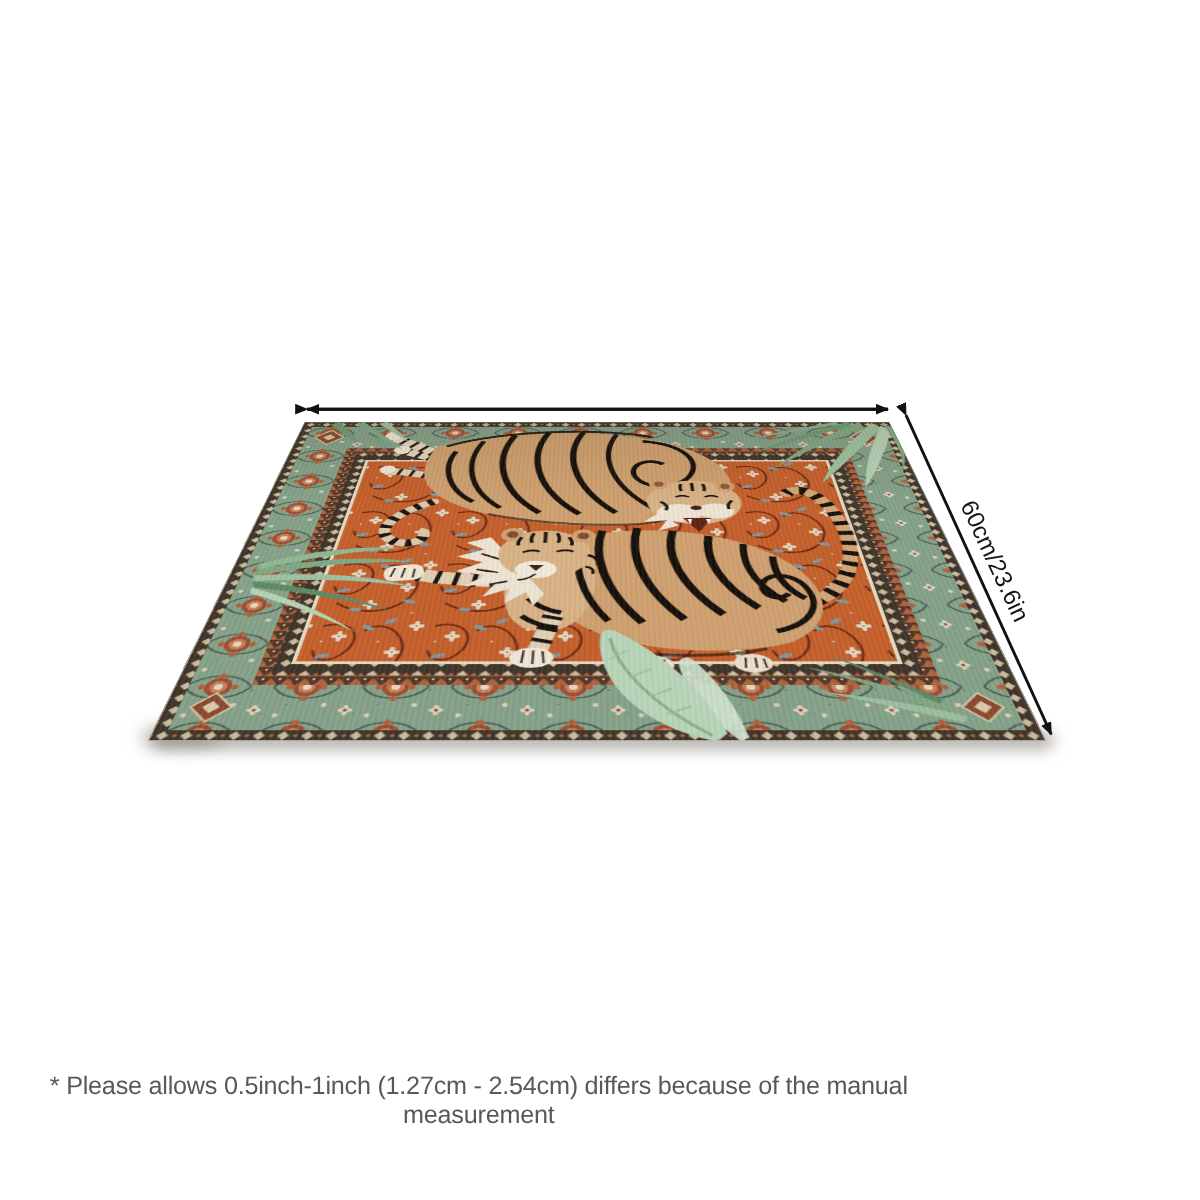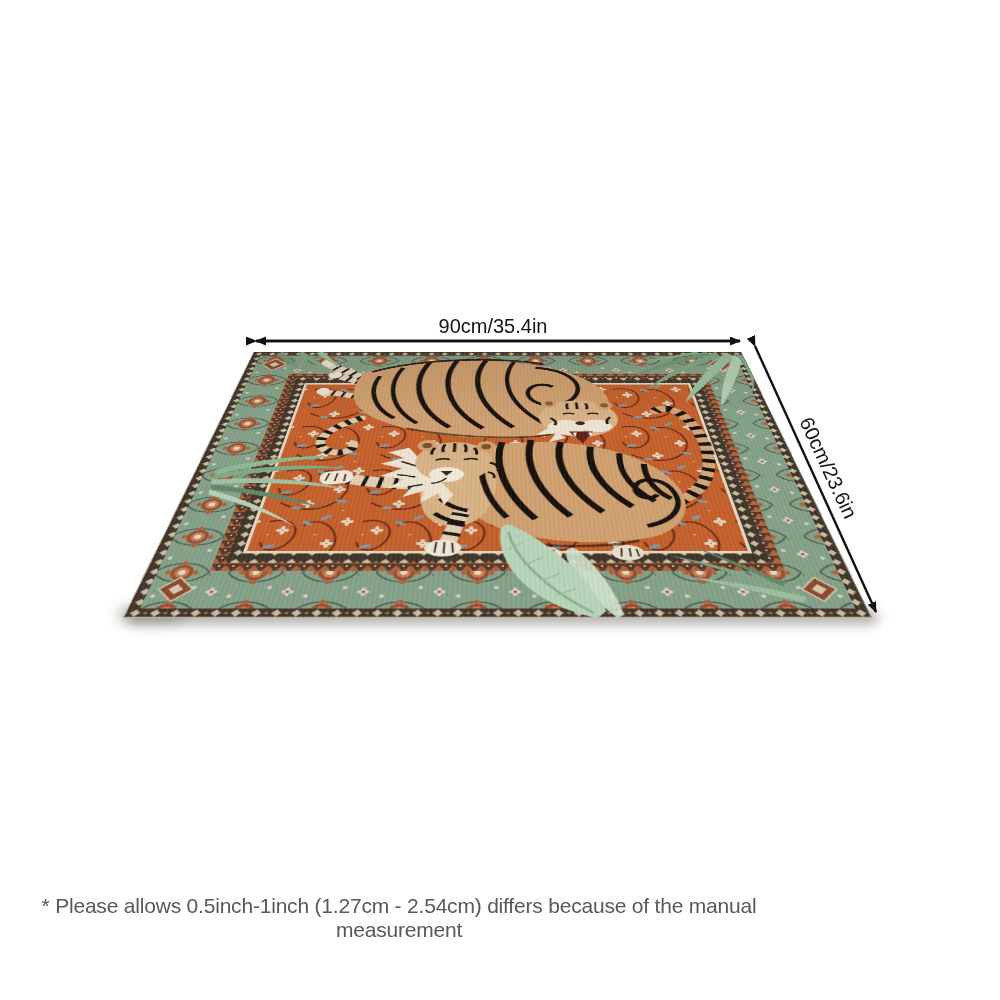--- a/index.html
+++ b/index.html
@@ -312,16 +312,15 @@
     <defs>
       <marker id="ah" markerWidth="14" markerHeight="12" refX="10" refY="4.5" orient="auto" markerUnits="userSpaceOnUse">
         <path d="M0,0 L11,4.5 L0,9 Z" fill="#111"></path>
       </marker>
     </defs>
     <line x1="256" y1="341" x2="740" y2="341" stroke="#111" stroke-width="2.4" marker-start="url(#ah)" marker-end="url(#ah)" transform="rotate(180 498 341) rotate(180 498 341)"></line>
     <line x1="740" y1="341" x2="256" y2="341" stroke="#111" stroke-width="2.4" marker-end="url(#ah)"></line>
     <line x1="755" y1="346" x2="876" y2="612" stroke="#111" stroke-width="2.4" marker-start="url(#ah)" marker-end="url(#ah)"></line>
   </svg>
 
-  <div class="dim-label width">90cm/35.4in</div>
   <div class="dim-label height">60cm/23.6in</div>
   <div class="disclaimer">* Please allows 0.5inch-1inch (1.27cm - 2.54cm) differs because of the manual measurement</div>
 </div>
 
 </body></html>

